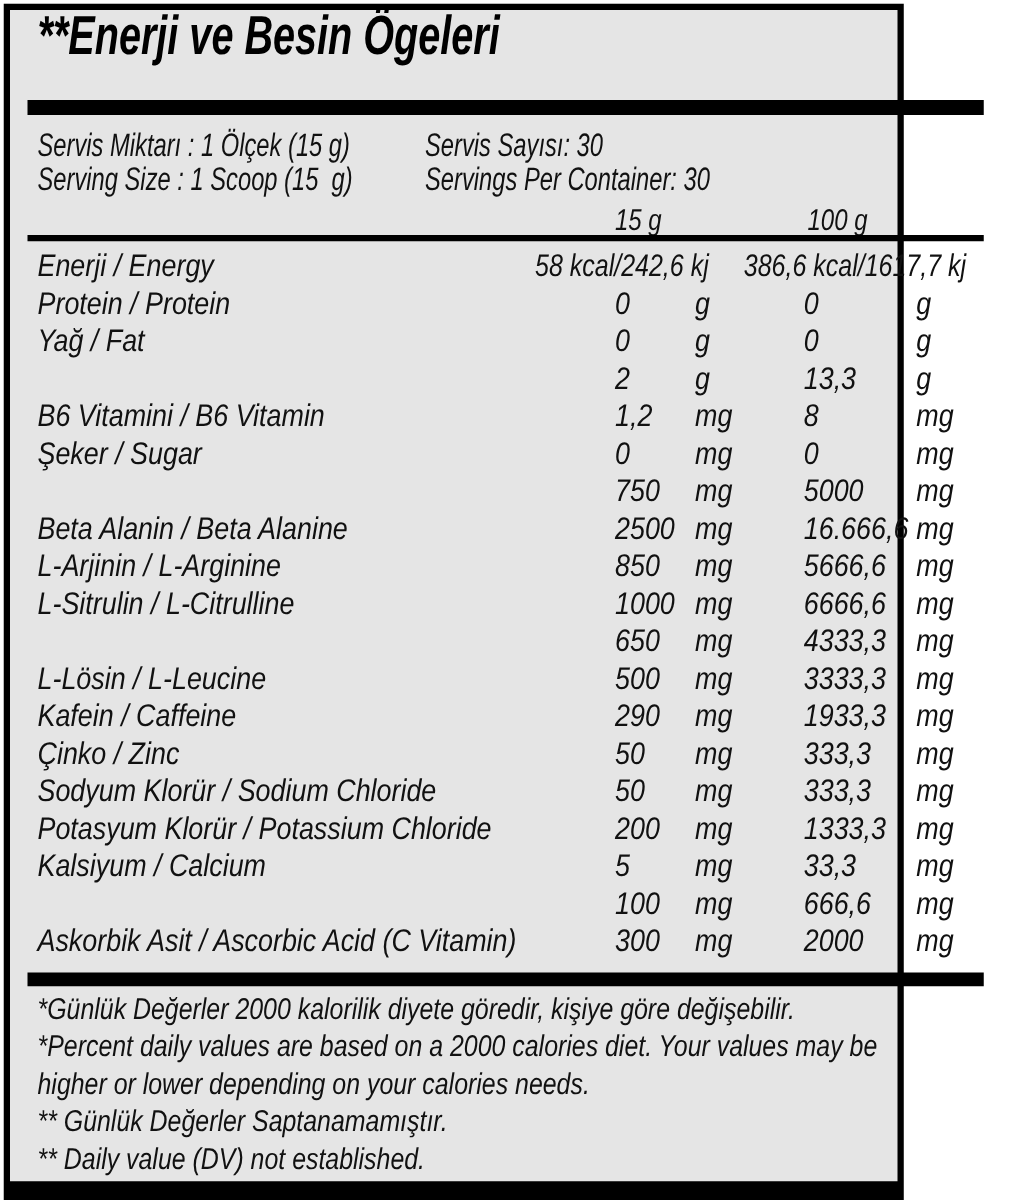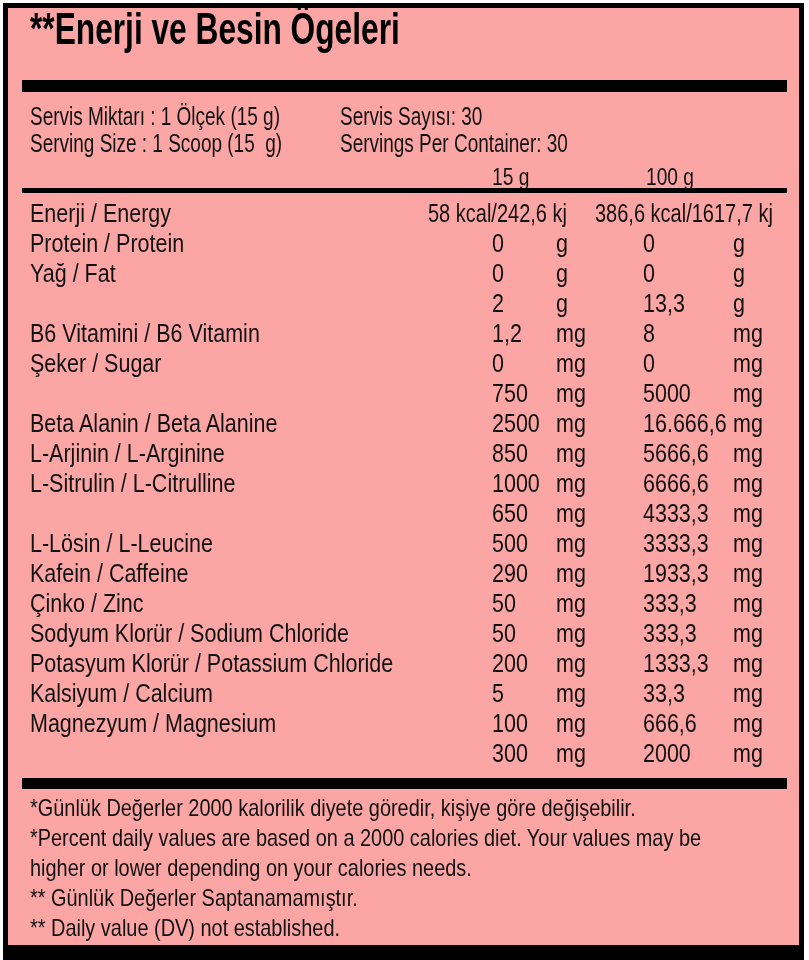--- a/index.html
+++ b/index.html
@@ -2,22 +2,22 @@
 <html><head>
 <meta charset="utf-8">
 <style>
   * { margin:0; padding:0; box-sizing:border-box; }
   html,body {
     width:809px; height:960px; background:#ffffff;
     font-family:"Liberation Sans", sans-serif; color:#111;
     overflow:hidden; position:relative;
   }
   .label {
-    position:absolute; left:3px; top:3px; width:801px; height:957px;
-    border:5px solid #000; border-bottom-width:15px; background:#fca5a5;
+    position:absolute; left:3px; top:3px; width:720px; height:957px;
+    border:5px solid #000; border-bottom-width:15px; background:#e5e5e5;font-style:italic;
   }
   
   .cx   { display:inline-block; transform:scaleX(.86); transform-origin:0 50%; white-space:pre; }
   .cx73 { display:inline-block; transform:scaleX(.73); transform-origin:0 50%; white-space:pre; }
   .cx80 { display:inline-block; transform:scaleX(.80); transform-origin:0 50%; white-space:pre; }
   .cx83 { display:inline-block; transform:scaleX(.83); transform-origin:0 50%; white-space:pre; }
 
   .title-line {
     position:absolute; left:22px; font-size:44px; line-height:42px;
     font-weight:700; color:#000; letter-spacing:0;
@@ -194,27 +194,27 @@
         <span class="cell u2"><span class="cx">mg</span></span>
       </div>
       <div class="row">
         <span class="cell lab"><span class="cx">Kalsiyum / Calcium</span></span>
         <span class="cell v1"><span class="cx">5</span></span>
         <span class="cell u1"><span class="cx">mg</span></span>
         <span class="cell v2"><span class="cx">33,3</span></span>
         <span class="cell u2"><span class="cx">mg</span></span>
       </div>
       <div class="row">
-        <span class="cell lab"><span class="cx">Magnezyum / Magnesium</span></span>
         <span class="cell v1"><span class="cx">100</span></span>
         <span class="cell u1"><span class="cx">mg</span></span>
         <span class="cell v2"><span class="cx">666,6</span></span>
         <span class="cell u2"><span class="cx">mg</span></span>
       </div>
       <div class="row">
+        <span class="cell lab"><span class="cx">Askorbik Asit / Ascorbic Acid (C Vitamin)</span></span>
         <span class="cell v1"><span class="cx">300</span></span>
         <span class="cell u1"><span class="cx">mg</span></span>
         <span class="cell v2"><span class="cx">2000</span></span>
         <span class="cell u2"><span class="cx">mg</span></span>
       </div>
     </div>
 
   <div class="bar" id="bar-footer"></div>
 
   <div class="footnotes">

